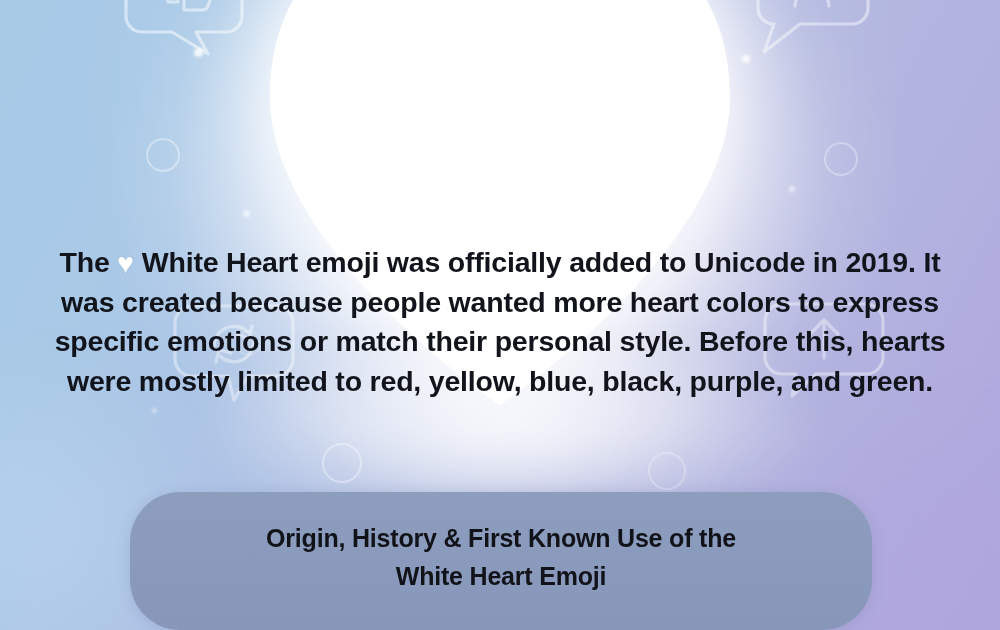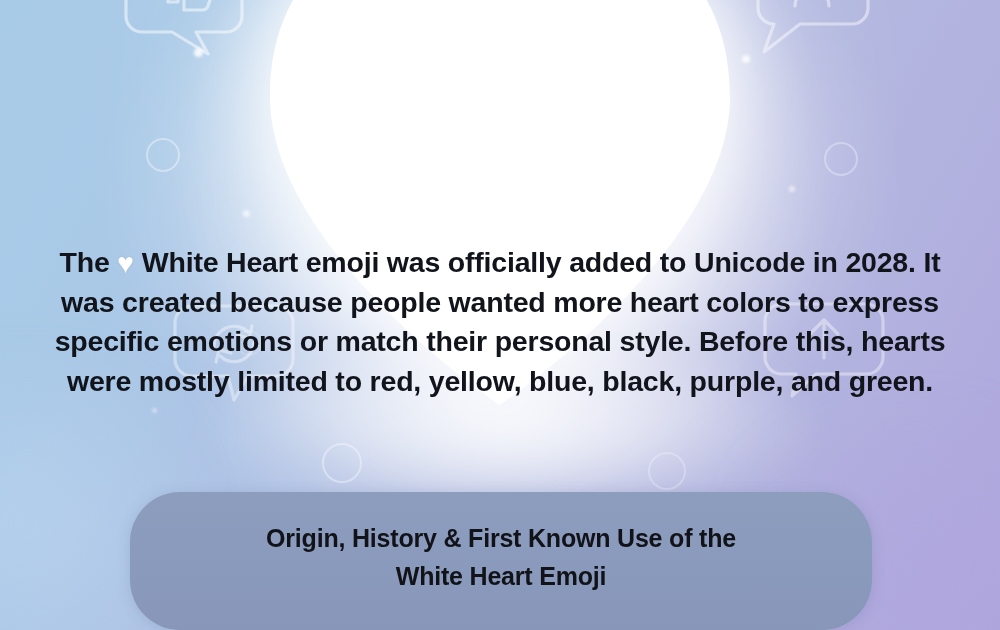--- a/index.html
+++ b/index.html
@@ -179,20 +179,20 @@
   <div class="ring r3"></div>
   <div class="ring r4"></div>
   <div class="ring r5"></div>
 
   <div class="spark s1"></div>
   <div class="spark s2"></div>
   <div class="spark s3"></div>
   <div class="spark s4"></div>
   <div class="spark s5"></div>
 
-  <p class="body-text"><span>The </span><span class="wh-emoji">♥</span> <span>White Heart emoji was officially added to Unicode in 2028. It was created because people wanted more heart colors to express specific emotions or match their personal style. Before this, hearts were mostly limited to red, yellow, blue, black, purple, and green.</span></p>
+  <p class="body-text"><span>The </span><span class="wh-emoji">♥</span> <span>White Heart emoji was officially added to Unicode in 2019. It was created because people wanted more heart colors to express specific emotions or match their personal style. Before this, hearts were mostly limited to red, yellow, blue, black, purple, and green.</span></p>
 
   <div class="cta">
     <span class="cta-label">Origin, History &amp; First Known Use of the
 White Heart Emoji</span>
   </div>
 
 </div>
 
 </body></html>

